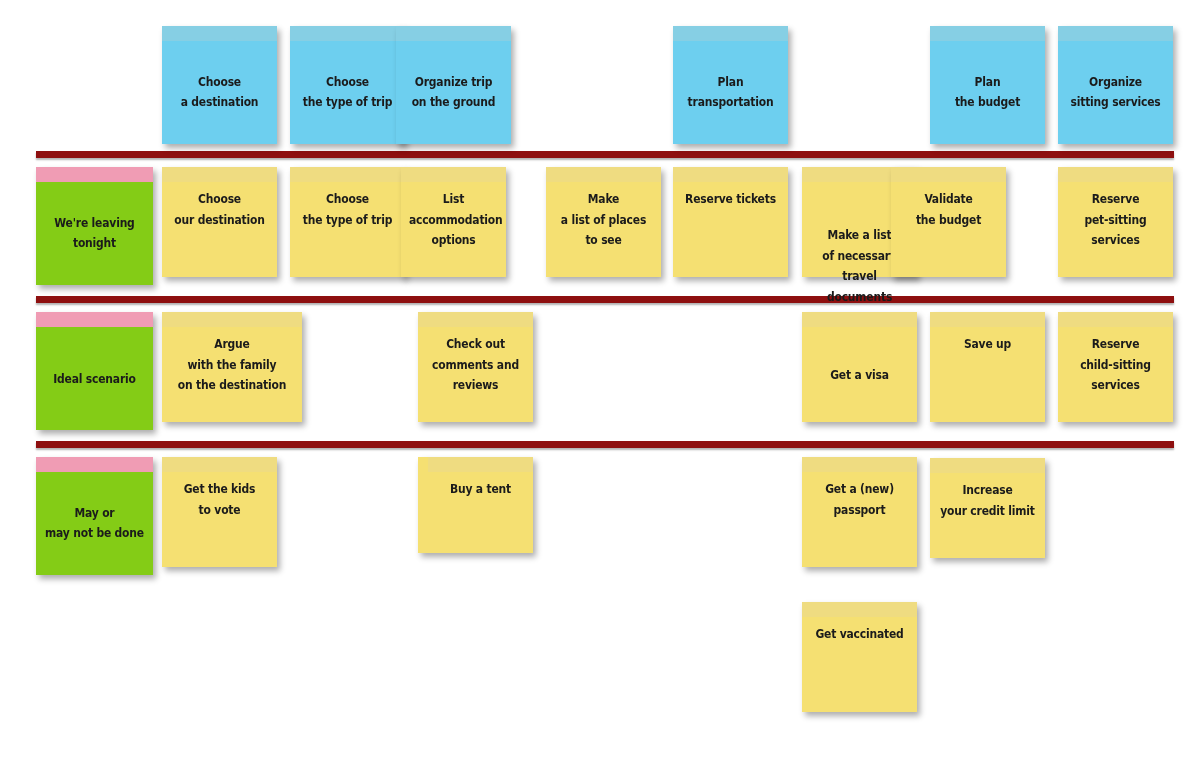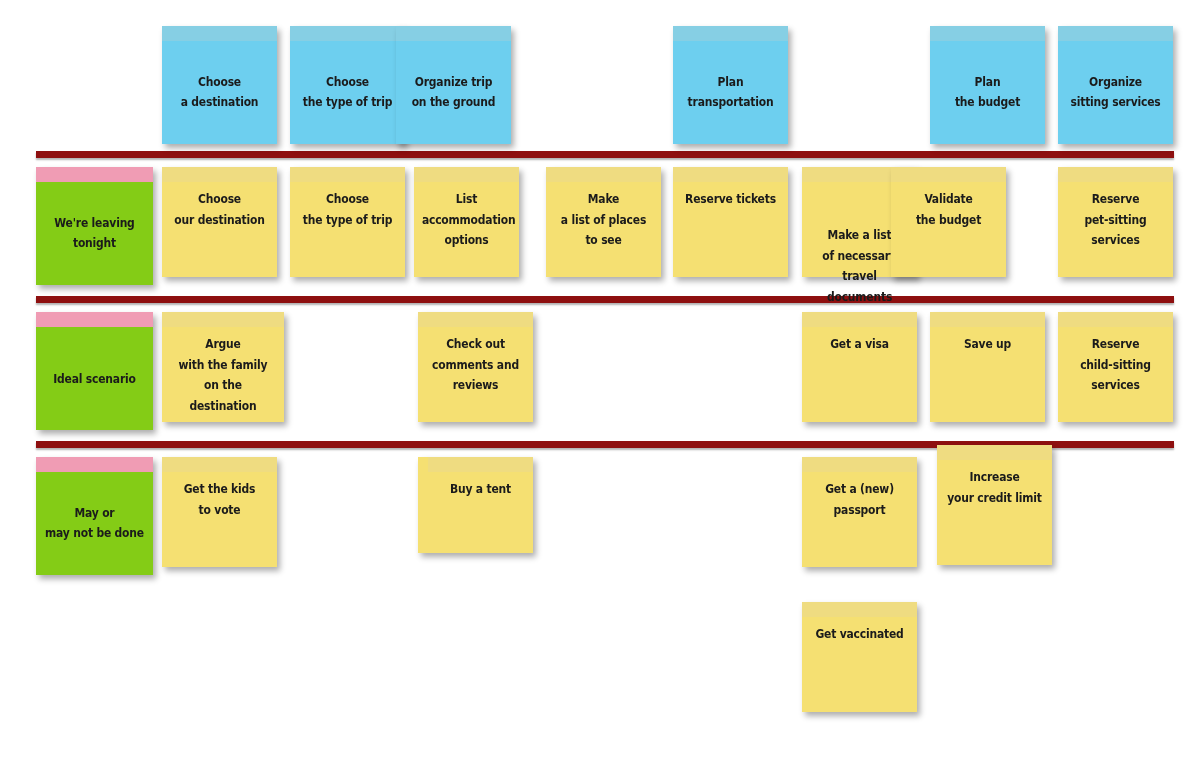--- a/index.html
+++ b/index.html
@@ -141,21 +141,21 @@
 our destination</div>
       </div>
     </div>
     <div class="note c-yellow vt" style="left: 290px; top: 167px; width: 115px; height: 110px;">
       <div class="band"></div>
       <div class="body">
         <div class="txt">Choose
 the type of trip</div>
       </div>
     </div>
-    <div class="note c-yellow vt" style="left: 414px; top: 167px; width: 105px; height: 110px;">
+    <div class="note c-yellow vt" style="left: 401px; top: 167px; width: 105px; height: 110px;">
       <div class="band"></div>
       <div class="body">
         <div class="txt">List
 accommodation
 options</div>
       </div>
     </div>
     <div class="note c-yellow vt" style="left: 546px; top: 167px; width: 115px; height: 110px;">
       <div class="band"></div>
       <div class="body">
@@ -192,37 +192,37 @@
 pet-sitting
 services</div>
       </div>
     </div>
     <div class="note c-pink vc" style="left: 36px; top: 312px; width: 117px; height: 118px;">
       <div class="band"></div>
       <div class="body">
         <div class="txt">Ideal scenario</div>
       </div>
     </div>
-    <div class="note c-yellow vt" style="left: 162px; top: 312px; width: 122px; height: 110px;">
+    <div class="note c-yellow vt" style="left: 162px; top: 312px; width: 140px; height: 110px;">
       <div class="band"></div>
       <div class="body">
         <div class="txt">Argue
 with the family
 on the destination</div>
       </div>
     </div>
     <div class="note c-yellow vt" style="left: 418px; top: 312px; width: 115px; height: 110px;">
       <div class="band"></div>
       <div class="body">
         <div class="txt">Check out
 comments and
 reviews</div>
       </div>
     </div>
-    <div class="note c-yellow vt" style="left: 802px; top: 312px; width: 115px; height: 110px;">
+    <div class="note c-yellow vt" style="left: 802px; top: 312px; width: 115px; height: 110px; gap: 31px;">
       <div class="band"></div>
       <div class="body">
         <div class="txt">Get a visa</div>
       </div>
     </div>
     <div class="note c-yellow vt" style="left: 930px; top: 312px; width: 115px; height: 110px;">
       <div class="band"></div>
       <div class="body">
         <div class="txt">Save up</div>
       </div>
@@ -255,21 +255,21 @@
         <div class="txt">Buy a tent</div>
       </div>
     </div>
     <div class="note c-yellow vt" style="left: 802px; top: 457px; width: 115px; height: 110px;">
       <div class="band"></div>
       <div class="body">
         <div class="txt">Get a (new)
 passport</div>
       </div>
     </div>
-    <div class="note c-yellow vt" style="left: 930px; top: 445px; width: 115px; height: 120px; margin-left: 7px;">
+    <div class="note c-yellow vt" style="left: 930px; top: 458px; width: 115px; height: 100px;">
       <div class="band"></div>
       <div class="body">
         <div class="txt">Increase
 your credit limit</div>
       </div>
     </div>
     <div class="note c-yellow vt" style="left: 802px; top: 602px; width: 115px; height: 110px;">
       <div class="band"></div>
       <div class="body">
         <div class="txt">Get vaccinated</div>

